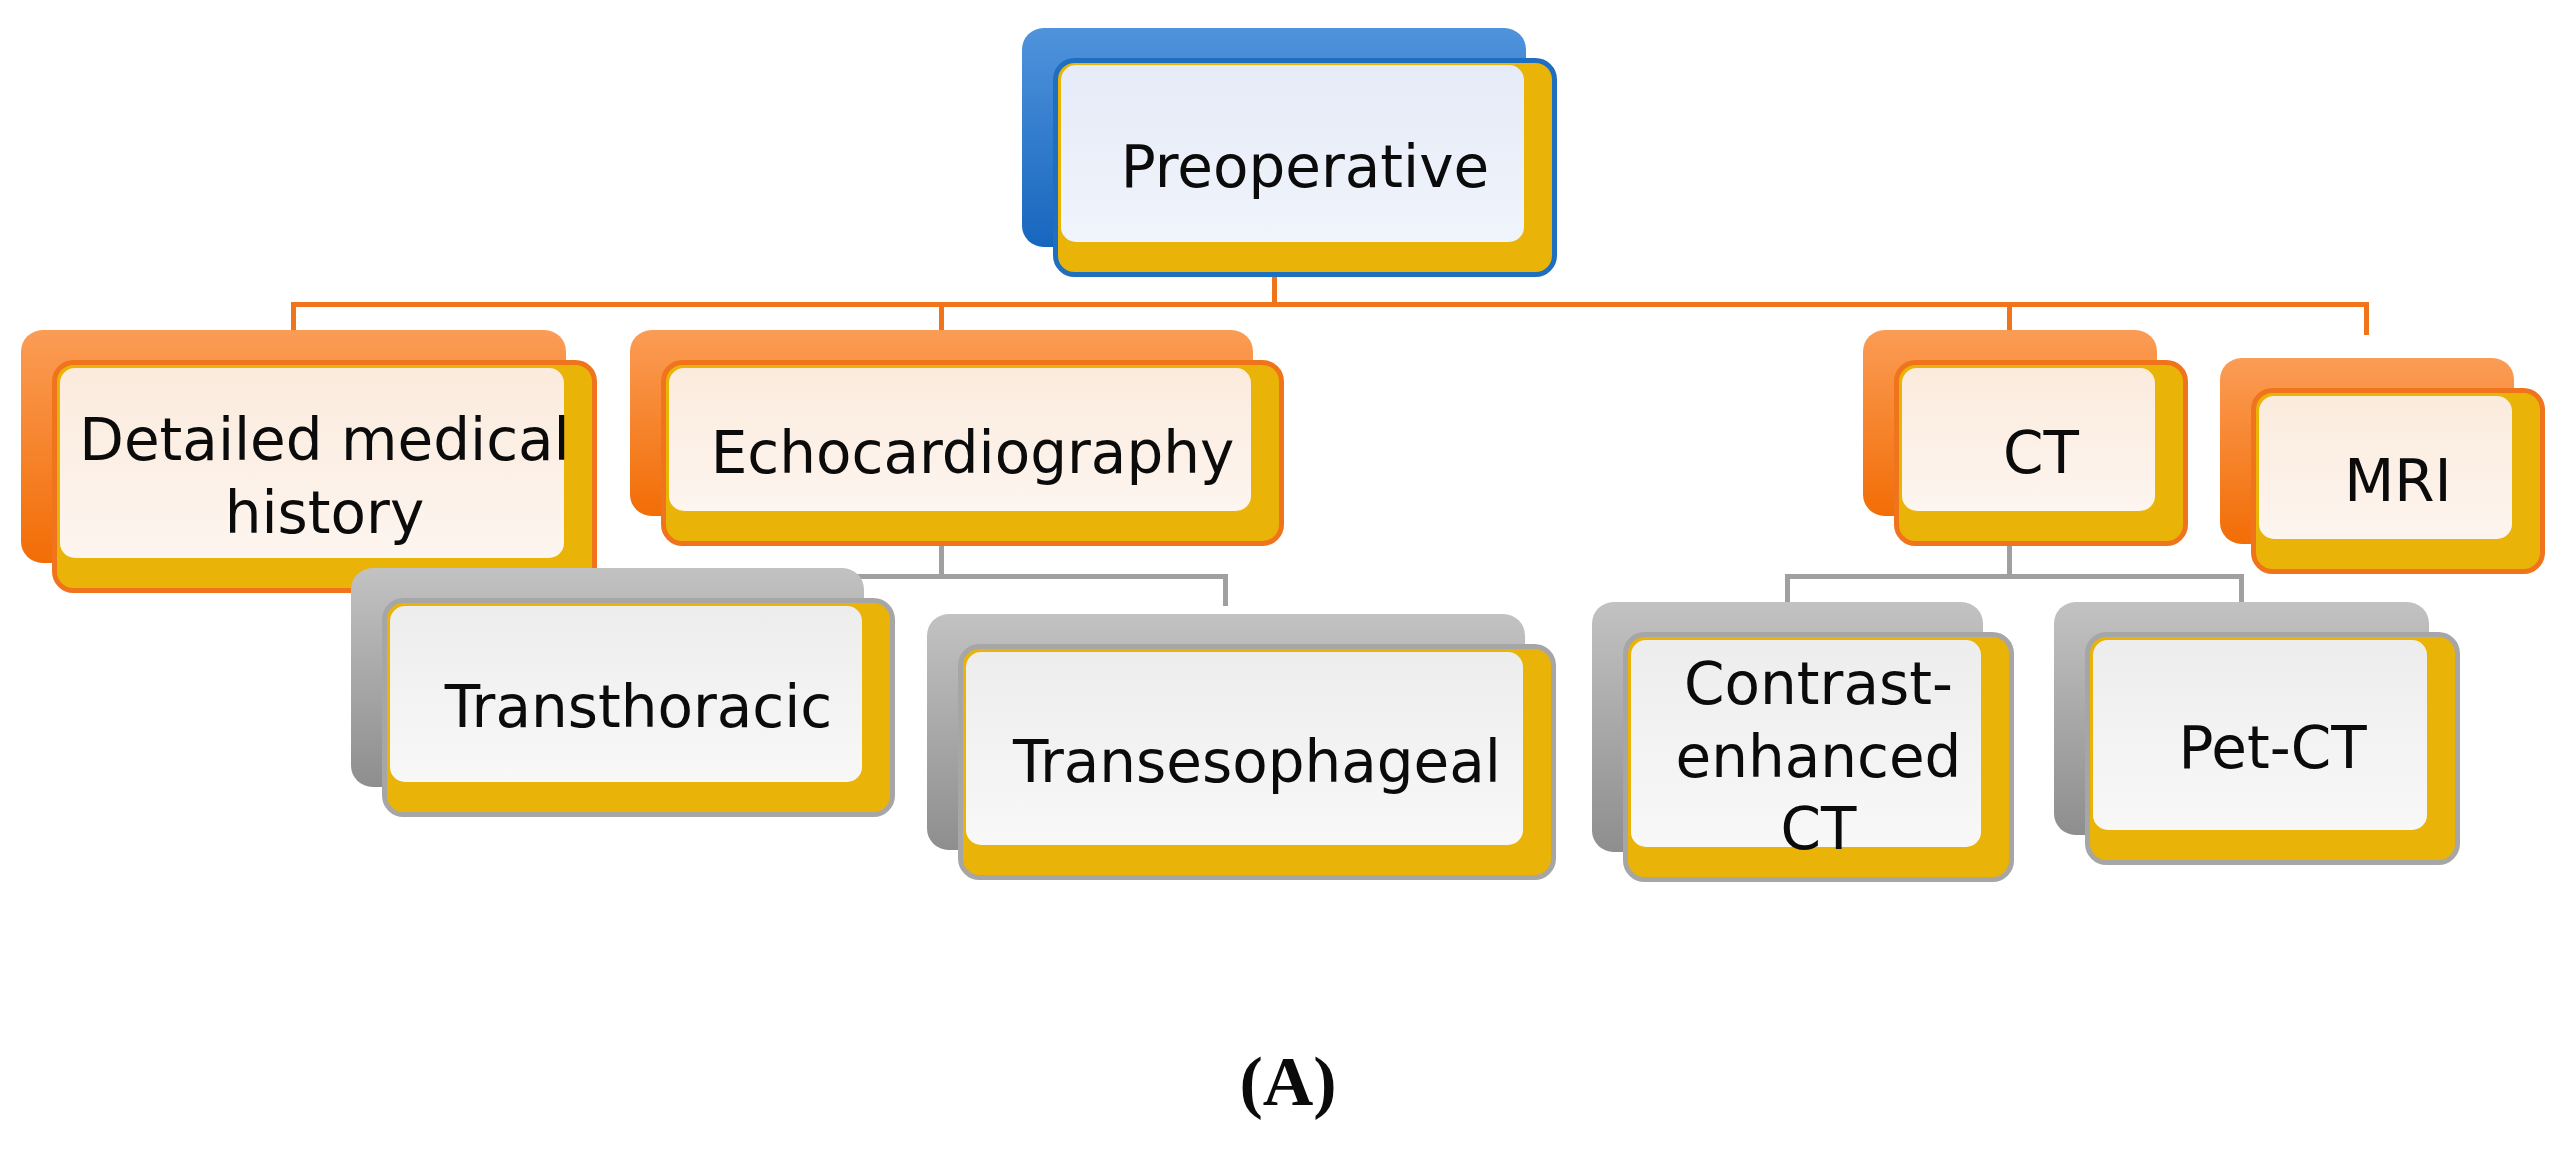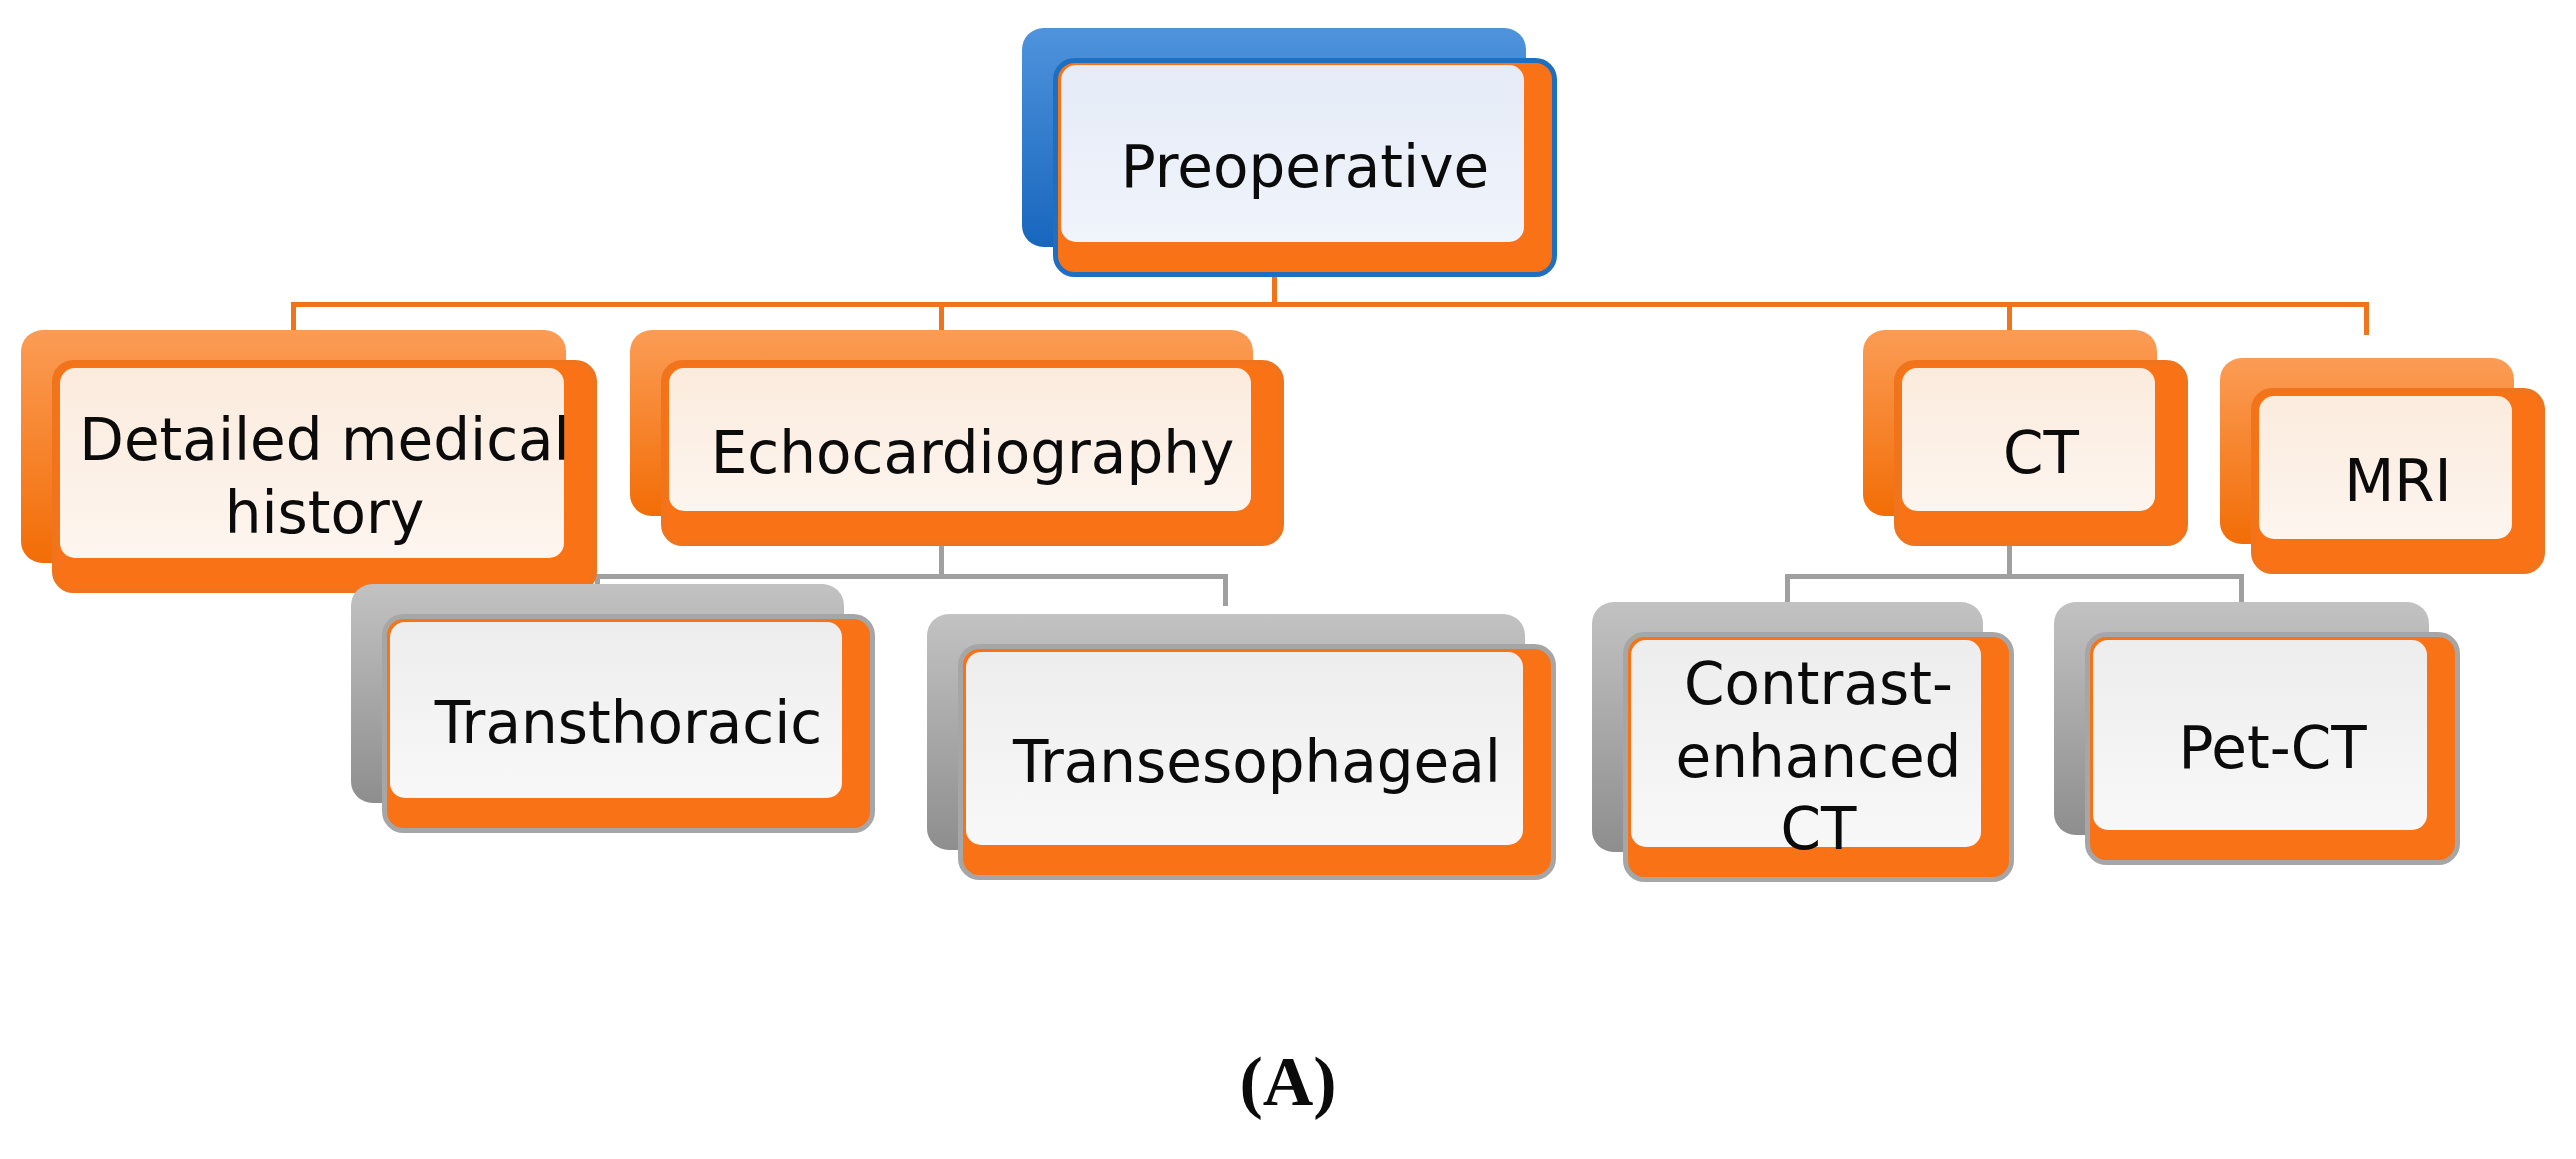--- a/index.html
+++ b/index.html
@@ -12,21 +12,21 @@
   .lg{background:var(--connector-gray);}
 
   
   .node{position:absolute;z-index:1;}
   .shadow{position:absolute;left:0;top:0;width:100%;height:100%;border-radius:21.6px;}
   .blue  .shadow{background:linear-gradient(180deg,var(--accent-blue-shadow-top) 0%,var(--accent-blue-shadow-bottom) 100%);}
   .orange .shadow{background:linear-gradient(180deg,var(--accent-orange-shadow-top) 0%,var(--accent-orange-shadow-bottom) 100%);}
   .gray  .shadow{background:linear-gradient(180deg,var(--gray-shadow-top) 0%,var(--gray-shadow-bottom) 100%);}
 
   .card{position:absolute;left:31px;top:30px;width:100%;height:100%;
-        box-sizing:border-box;border-radius:21.6px;border:5px solid #000;background:#f97316;
+        box-sizing:border-box;border-radius:21.6px;border:5px solid #000;background:#eab308;
         display:flex;align-items:center;justify-content:center;text-align:center;}
   .blue  .card{border-color:var(--accent-blue-border);}
   .orange .card{border-color:var(--accent-orange-border);align-items:center;}
   .gray  .card{border-color:var(--gray-border);}
 
   
   .card::before{content:"";position:absolute;left:2.5px;top:2.5px;right:28px;bottom:30px;border-radius:15px;}
   .blue  .card::before{background:linear-gradient(180deg,var(--accent-blue-fill) 0%,#F0F4FB 100%);}
   .orange .card::before{background:linear-gradient(180deg,var(--accent-orange-fill) 0%,#FDF5EF 100%);}
   .gray  .card::before{background:linear-gradient(180deg,var(--gray-fill) 0%,#F8F8F8 100%);}
@@ -88,21 +88,21 @@
     </div>
   </div>
 
   <div class="node orange" style="left:2220px;top:330px;width:294px;height:186px;margin-top:28px;">
     <div class="shadow"></div>
     <div class="card">
       <span class="label">MRI</span>
     </div>
   </div>
 
-  <div class="node gray" style="left:351px;top:584px;width:493px;height:219px;">
+  <div class="node gray" style="left:351px;top:568px;width:493px;height:219px;padding-left:20px;">
     <div class="shadow"></div>
     <div class="card">
       <span class="label">Transthoracic</span>
     </div>
   </div>
 
   <div class="node gray" style="left:927px;top:602px;width:598px;height:236px;margin-top:12px;">
     <div class="shadow"></div>
     <div class="card">
       <span class="label">Transesophageal</span>

